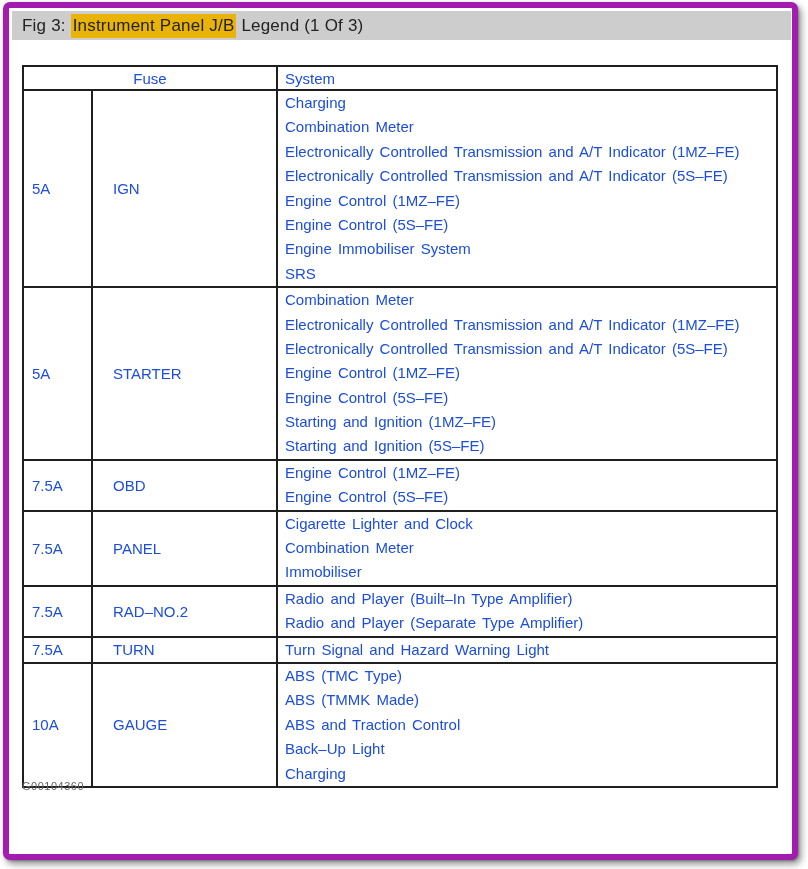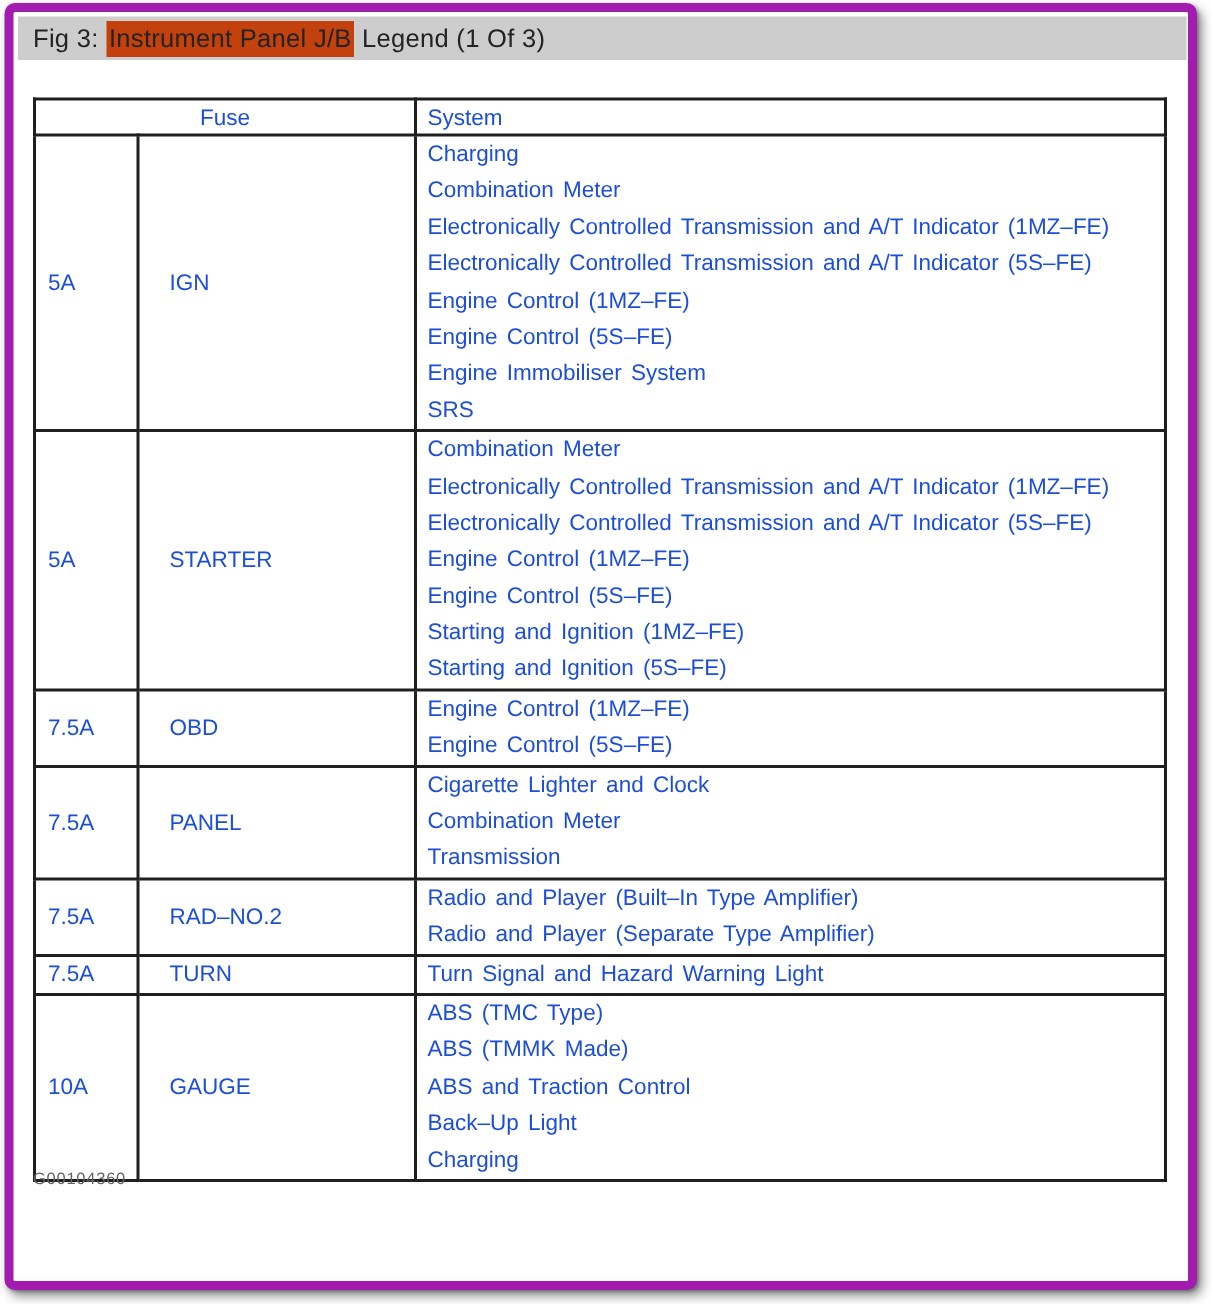--- a/index.html
+++ b/index.html
@@ -26,21 +26,21 @@
     background: #cdcdcd;
     display: flex;
     align-items: center;
     padding-left: 10px;
     font-size: 17px;
     color: #232323;
     letter-spacing: 0.2px;
     white-space: pre;
   }
   .hl {
-    background: #c2410c;
+    background: #eab308;
     padding: 2px 2px;
     text-align: center;
   }
   .fuse-table {
     position: absolute;
     left: 13px; top: 57px;
     width: 756px;
     border-collapse: collapse;
     table-layout: fixed;
     color: #1d4ed8;
@@ -142,21 +142,21 @@
             <div class="sys-line">Engine Control (5S–FE)</div>
           </td>
     </tr>
 
     <tr>
       <td class="amp">7.5A</td>
       <td class="name">PANEL</td>
       <td class="systems">
             <div class="sys-line">Cigarette Lighter and Clock</div>
             <div class="sys-line">Combination Meter</div>
-            <div class="sys-line">Transmission</div>
+            <div class="sys-line">Immobiliser</div>
           </td>
     </tr>
 
     <tr>
       <td class="amp">7.5A</td>
       <td class="name">RAD–NO.2</td>
       <td class="systems">
             <div class="sys-line">Radio and Player (Built–In Type Amplifier)</div>
             <div class="sys-line">Radio and Player (Separate Type Amplifier)</div>
           </td>

